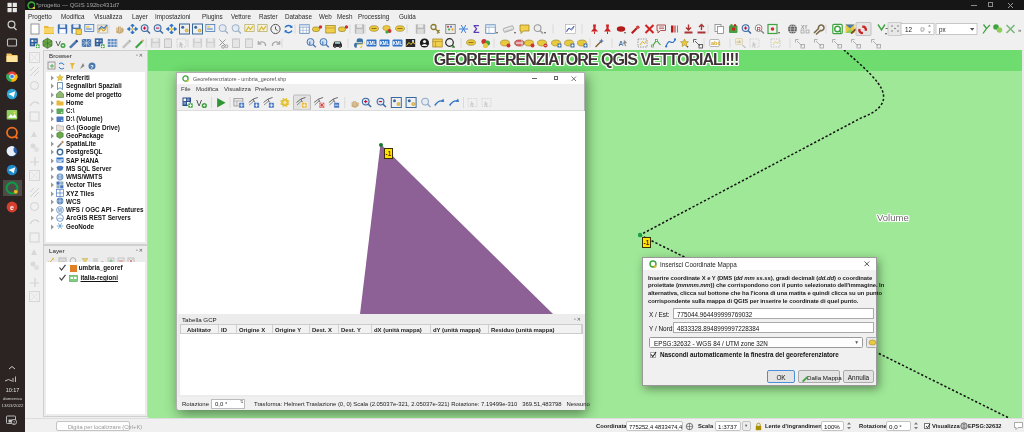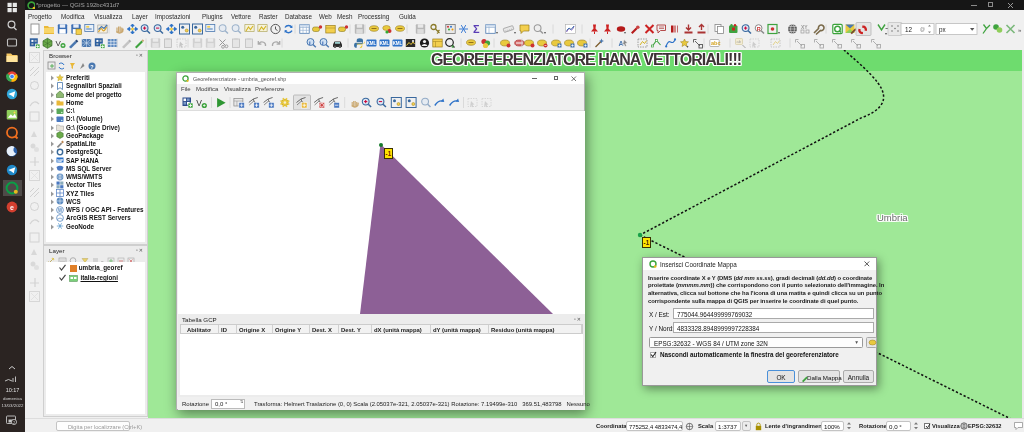--- a/index.html
+++ b/index.html
@@ -762,28 +762,28 @@
 <g transform="translate(4,227)" opacity="0.55">
           <path d="M1 6 h9 M6 1 v9" stroke="#bbb" stroke-width="1.2"></path>
         </g>
 <g transform="translate(4,241)" opacity="0.55">
           <rect x="0.5" y="0.5" width="10" height="10" fill="none" stroke="#c4c4c4" stroke-width="1"></rect>
           <path d="M2 9 L9 2 M2 2 l7 7" stroke="#d0d0d0" stroke-width="0.8"></path>
         </g>
 </svg></div>
 <div id="canvas">
 <div style="position:absolute;left:0;top:0;width:876px;height:21px;background:#6edc6e"></div>
-<div id="maintitle" class="halo">GEOREFERENZIATORE HANA VETTORIALI!!!</div>
+<div id="maintitle" class="halo">GEOREFERENZIATORE QGIS VETTORIALI!!!</div>
 <svg width="876" height="368" style="position:absolute;left:0;top:0">
 <path d="M 696 0 C 705 8 722 22 730 33 C 736 41 737.5 49 733 55 C 729 61 722 64.5 714 67.5 L 492 185" fill="none" stroke="#111" stroke-width="1.5" stroke-dasharray="2.3,2"></path>
 <path d="M 492 185 L 869 372" fill="none" stroke="#111" stroke-width="1.5" stroke-dasharray="2.3,2"></path>
 <circle cx="492" cy="185" r="2.2" fill="#18a048"></circle>
 </svg>
 <div style="position:absolute;left:494px;top:187px;width:9px;height:11px;background:#ffe400;border:1px solid #3a3000;font-size:6.5px;font-weight:bold;color:#4a2000;text-align:center;line-height:10px">-1</div>
-<div class="halo" style="position:absolute;left:729px;top:162px;font-size:9.5px;color:#6a6a6a">Umbria</div>
+<div class="halo" style="position:absolute;left:729px;top:162px;font-size:9.5px;color:#6a6a6a">Volume</div>
 <div style="position:absolute;right:0;top:0;width:2px;height:368px;background:#eaeaea"></div>
 </div>
 <div class="panel" id="browser" style="top:50px;height:195px">
 <div class="phead">Browser<span class="docks">▫✕</span></div>
 <svg width="98" height="11" style="position:absolute;left:2px;top:10px">
 <rect x="2" y="1" width="7" height="7" fill="none" stroke="#888" stroke-width="0.8"></rect>
         <path d="M6 3 v4 M4 5 h4" stroke="#3fa33f" stroke-width="0.8"></path>
 <path d="M13 3 a3 3 0 0 1 5 1 M18 7 a3 3 0 0 1 -5 -1" stroke="#2d72c8" stroke-width="1" fill="none"></path>
 <path d="M24 2 h5 l-2 3 v3 l-1.5 -1 v-2 z" fill="#e9b838"></path>
 <path d="M34 8 l3 -6 1.5 3 z" fill="#888"></path>

